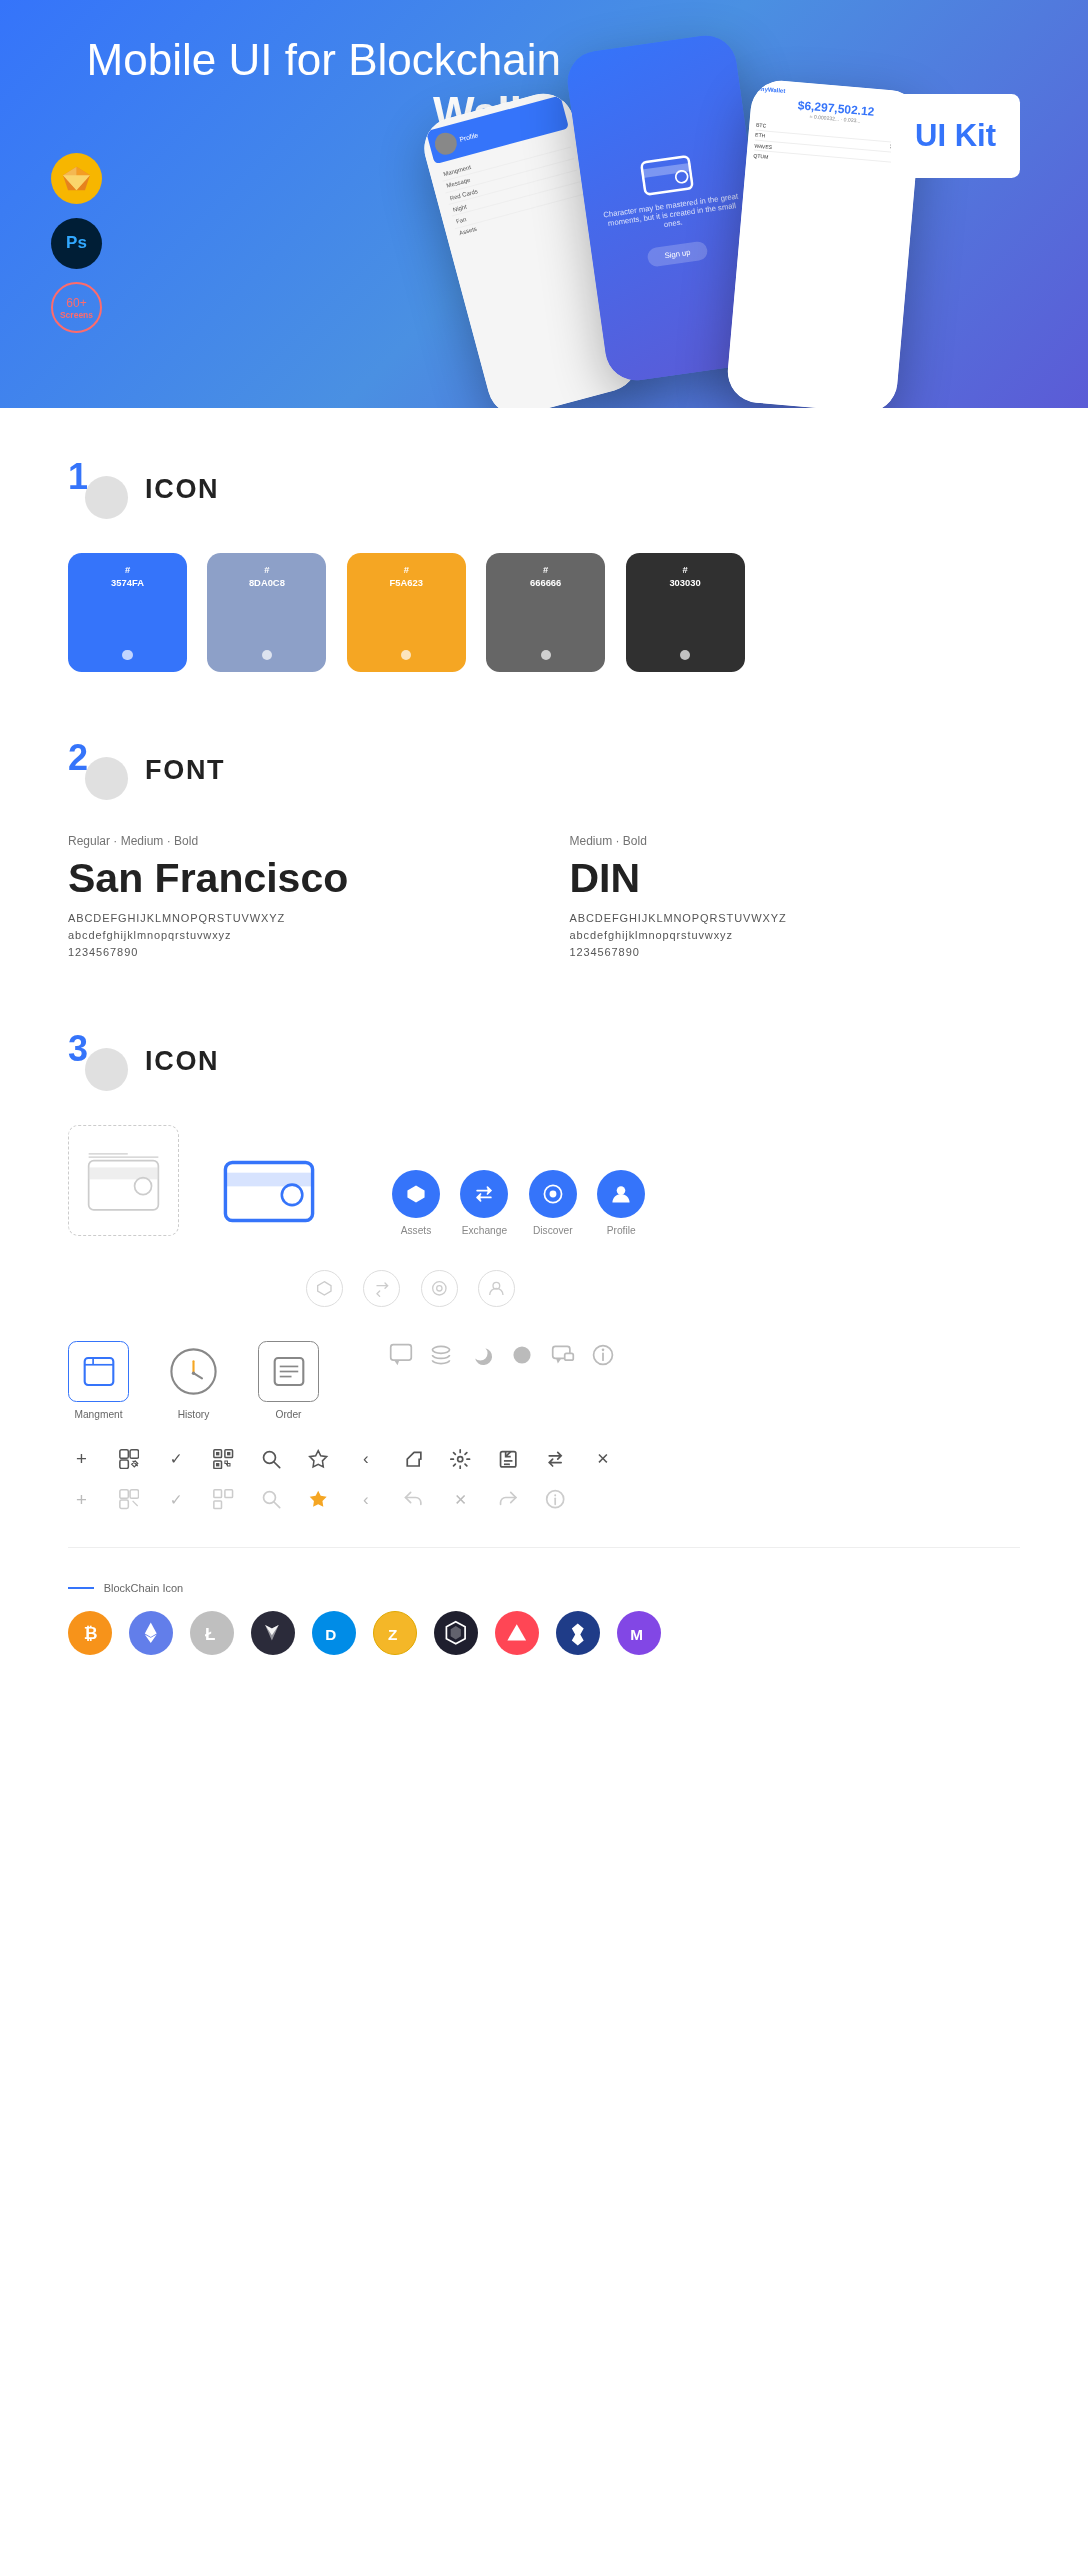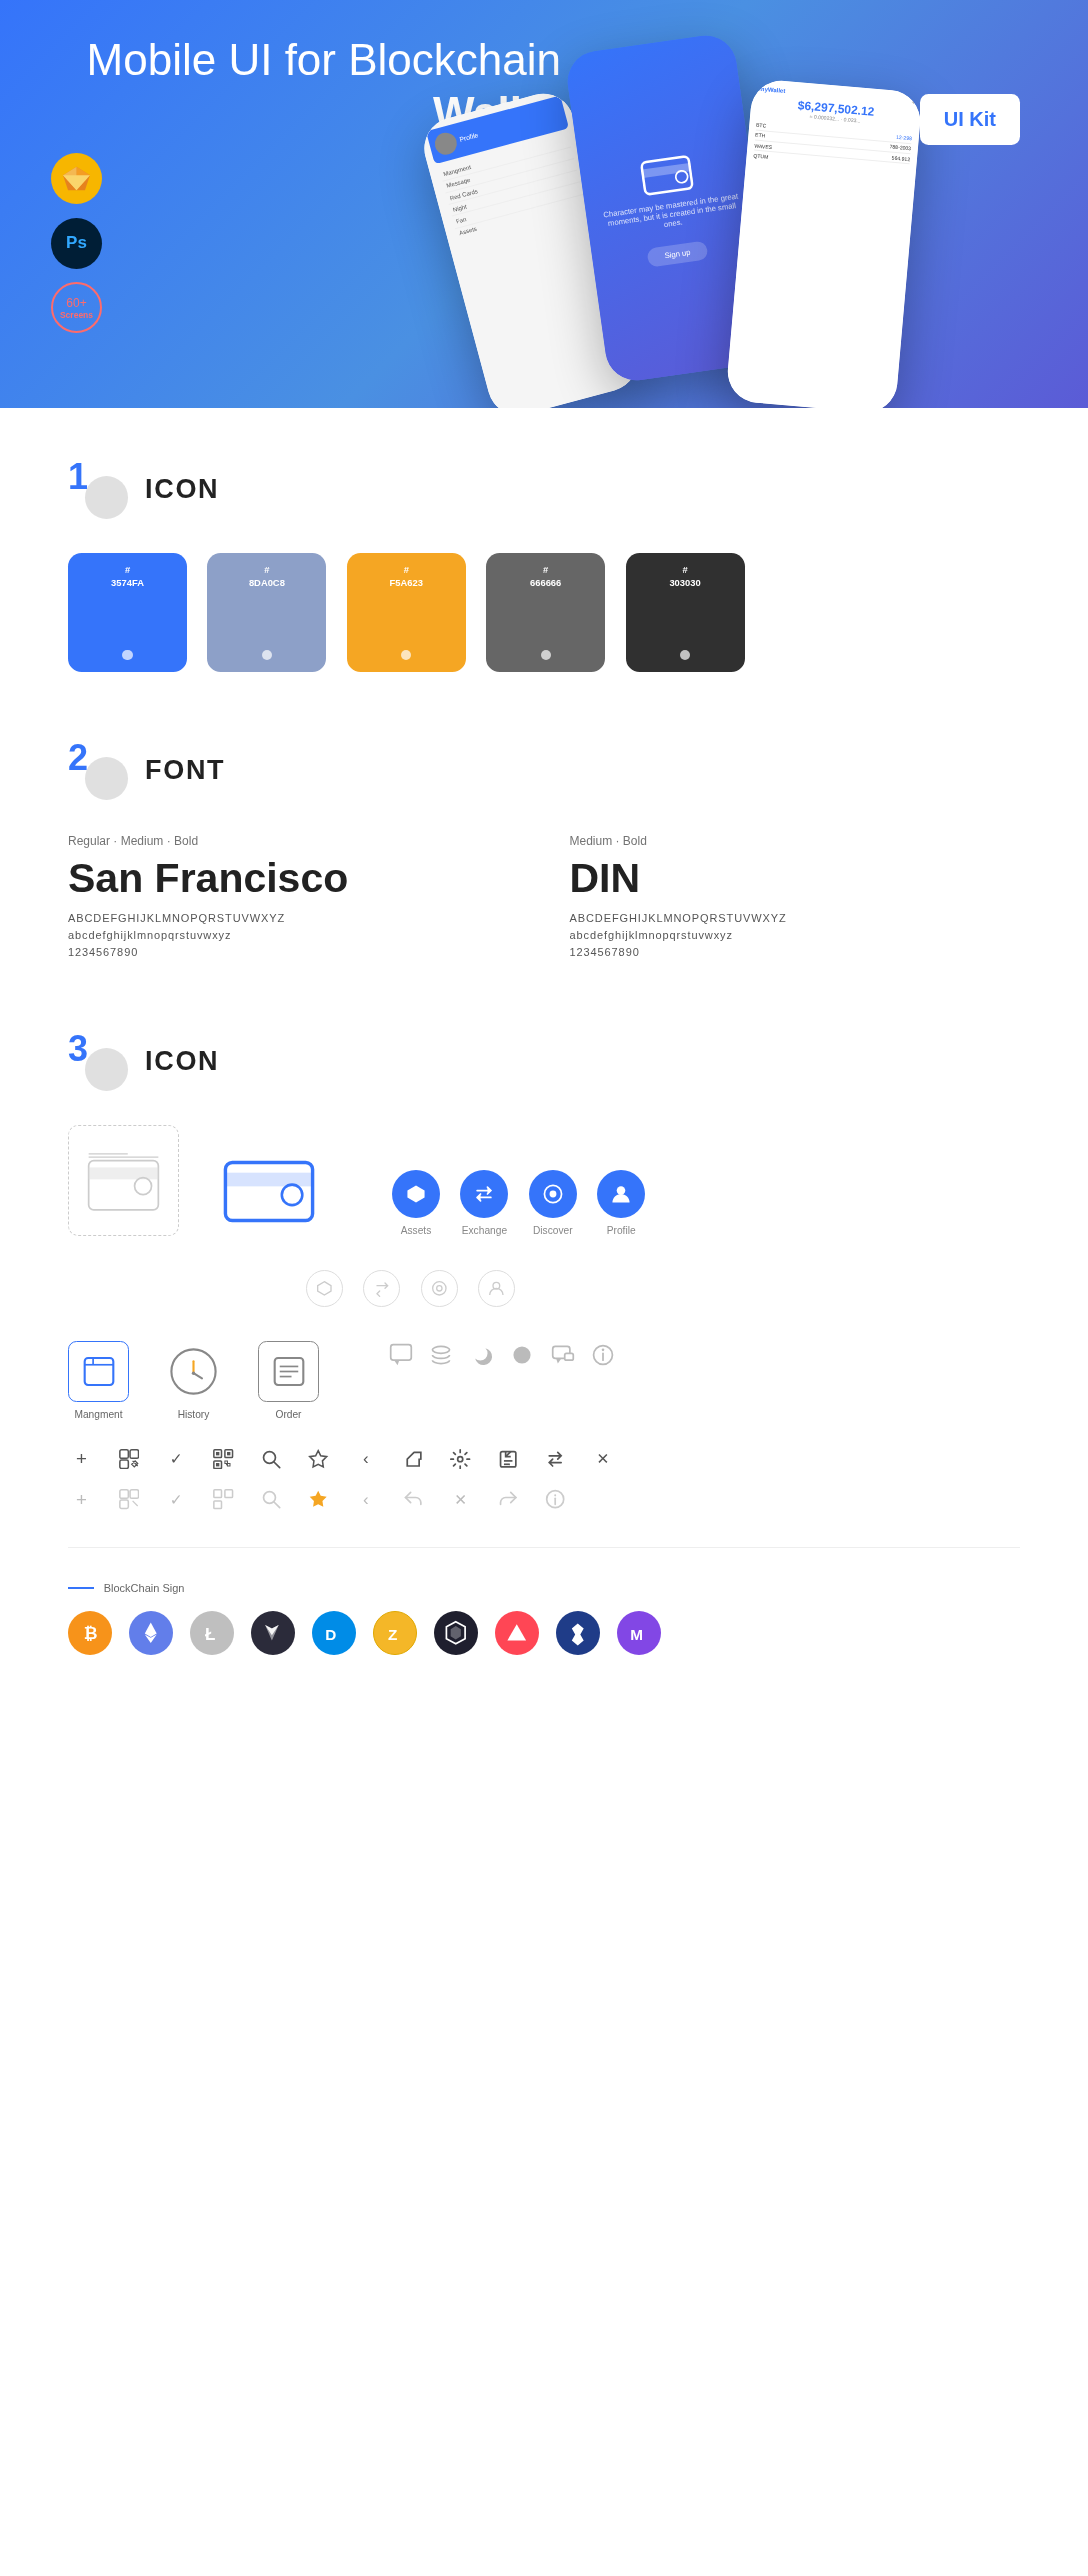--- a/index.html
+++ b/index.html
@@ -25,23 +25,23 @@
       max-width: 510px;
       text-align: right;
     }
     .hero-title strong { font-weight: 800; }
     .ui-kit-badge {
       position: absolute;
       top: 94px;
       right: 68px;
       background: white;
       color: #3574FA;
-      font-size: 20px;
+      font-size: 31px;
       font-weight: 700;
-      padding: 14px 24px;
+      padding: 24px 24px;
       border-radius: 8.5px;
       z-index: 10;
     }
     .hero-badges {
       position: absolute;
       left: 51px;
       top: 153px;
       display: flex;
       flex-direction: column;
       gap: 13.6px;
@@ -810,21 +810,21 @@
           <line x1="12" y1="11" x2="12" y2="18" stroke="#ccc" stroke-width="2" stroke-linecap="round"></line>
           <circle cx="12" cy="7.5" r="1.2" fill="#ccc"></circle>
         </svg>
       </div>
     </div>
 
     <hr class="divider">
 
     <div class="blockchain-label">
       <div class="blockchain-line"></div>
-      <span class="blockchain-text">BlockChain Sign</span>
+      <span class="blockchain-text">BlockChain Icon</span>
     </div>
 
     <div class="crypto-row">
 
       <div class="crypto-logo" style="background:#F7931A;">
         <svg width="27" height="27" viewBox="0 0 32 32" fill="white" style="font-size:24px">
           <text x="8" y="23" font-size="20" font-weight="bold" font-family="Arial">₿</text>
         </svg>
       </div>
 

